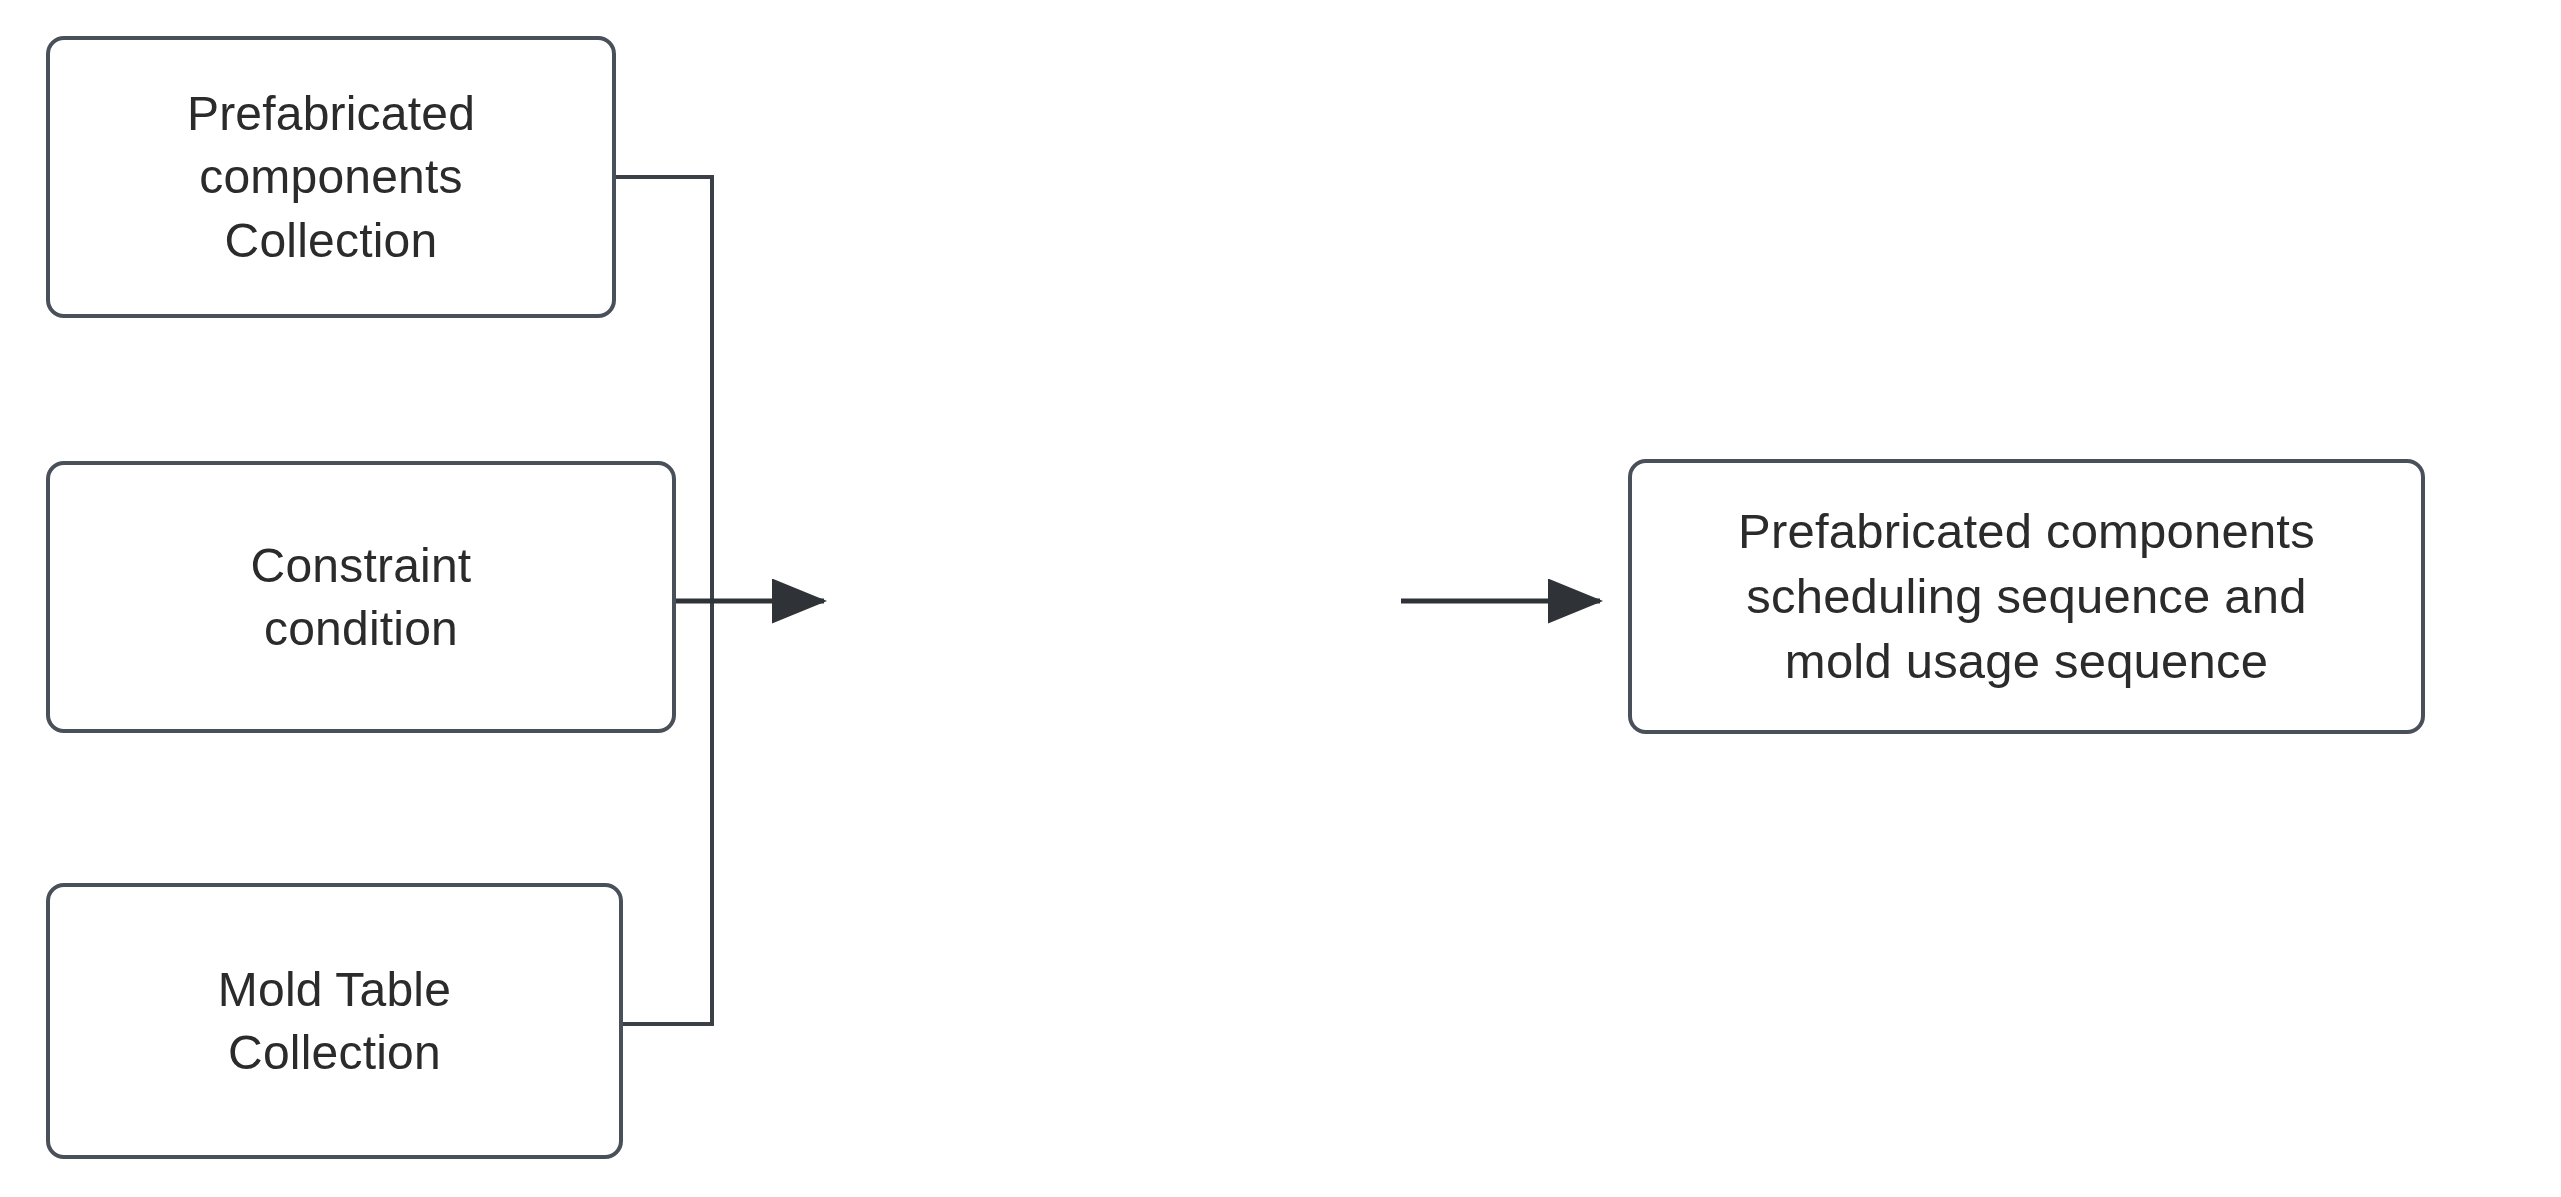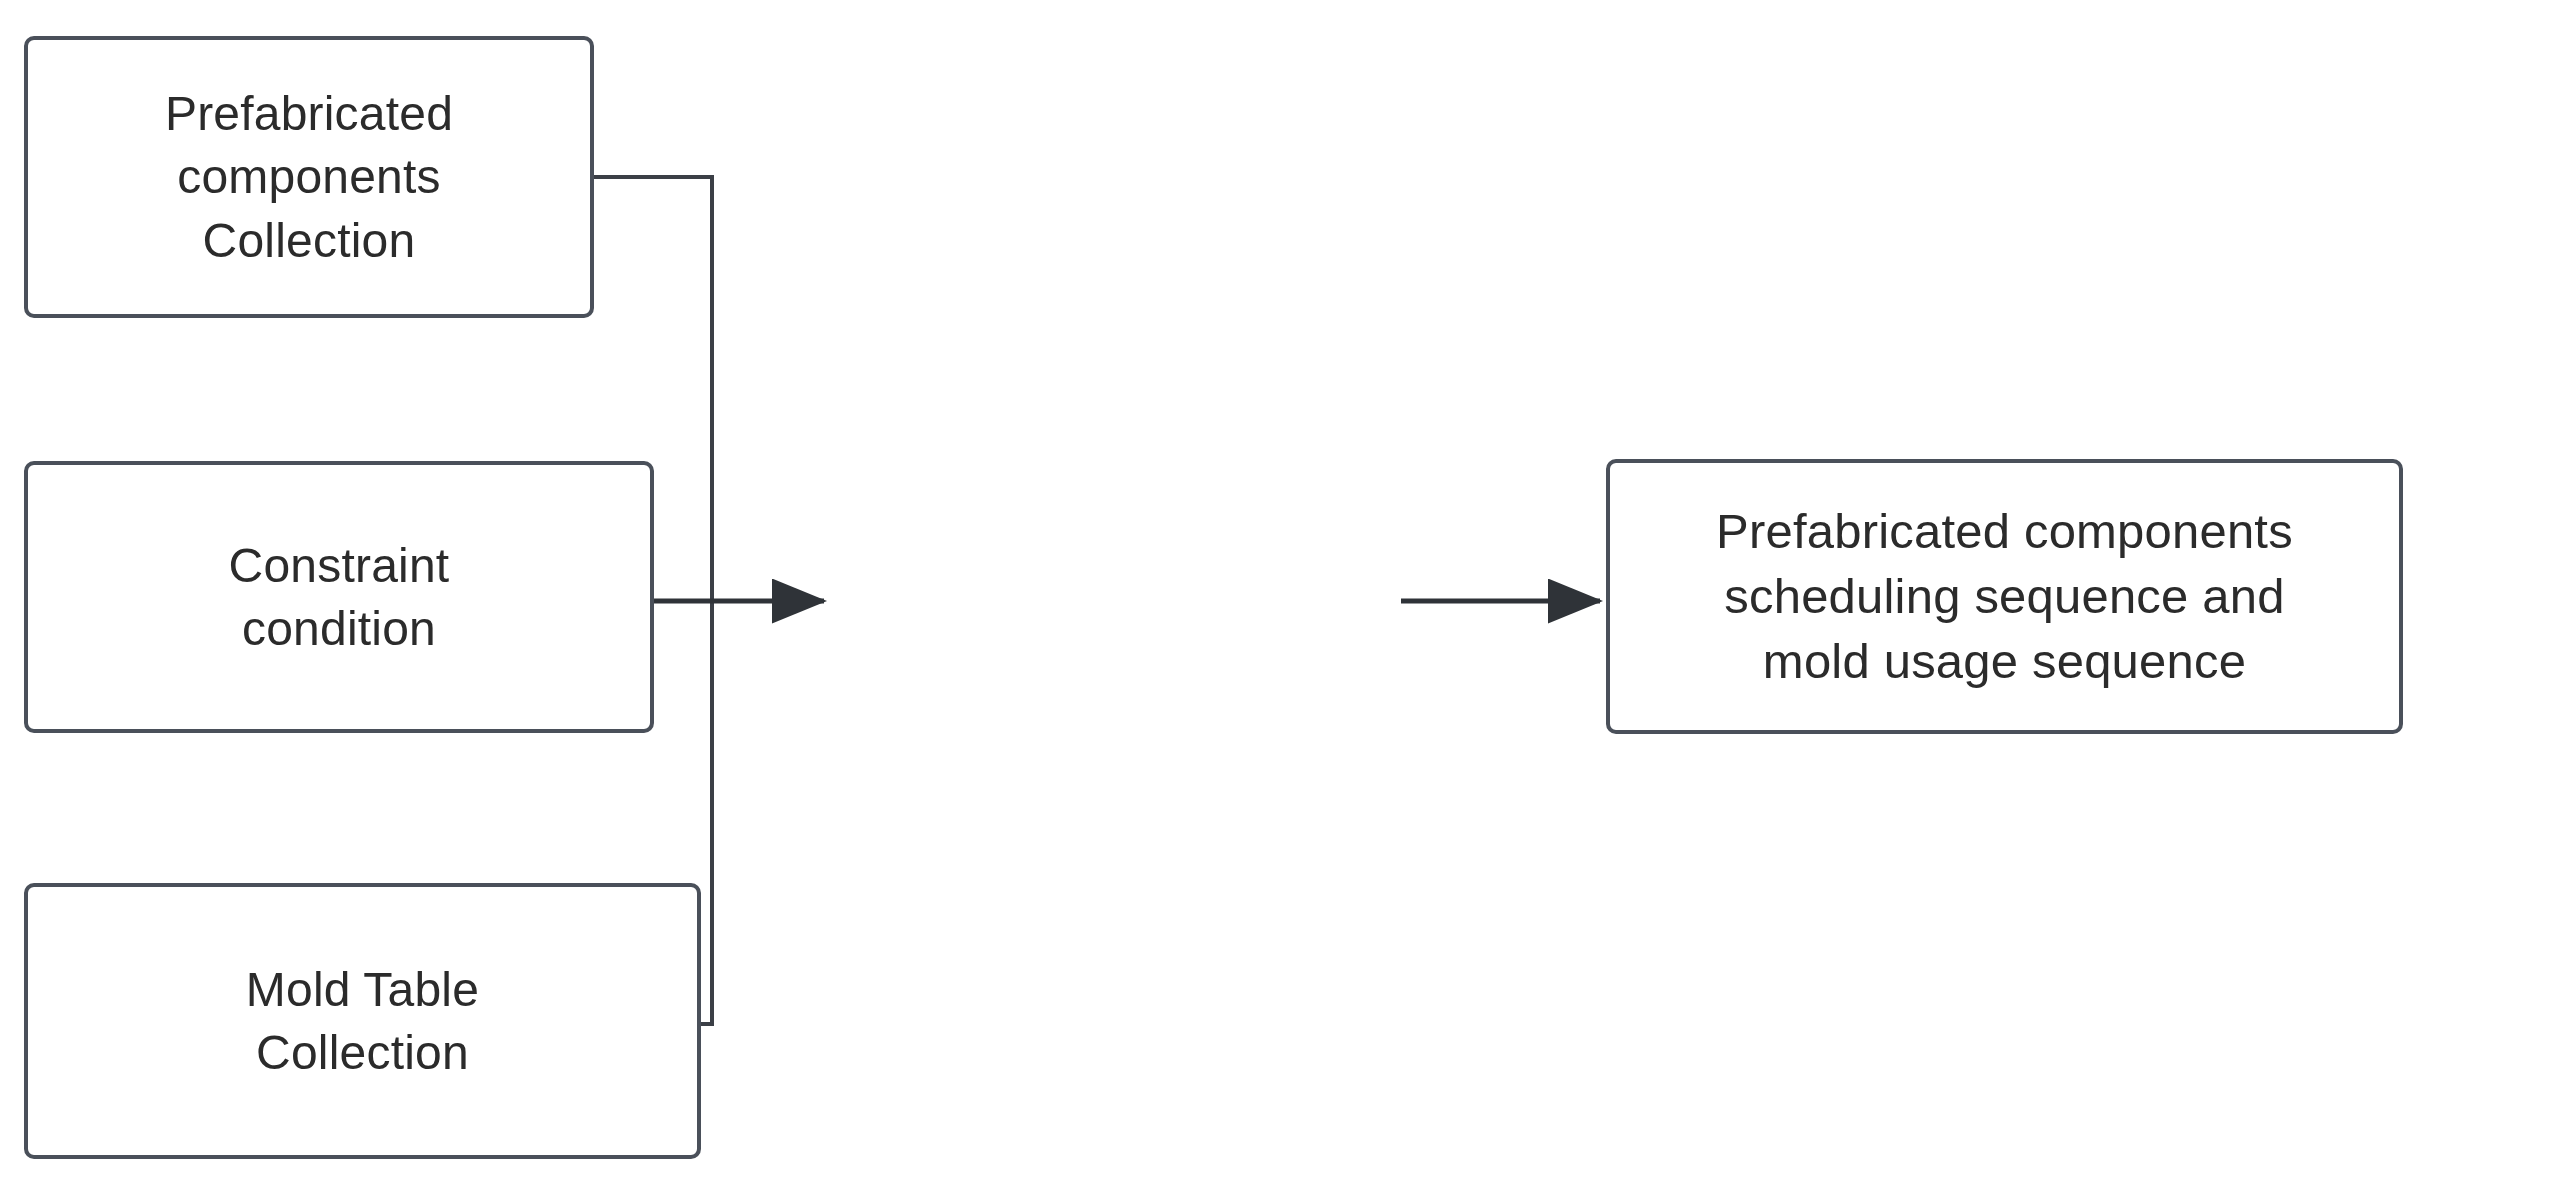--- a/index.html
+++ b/index.html
@@ -25,40 +25,41 @@
     top: 0;
     width: 2561px;
     height: 1197px;
     pointer-events: none;
   }
   .node {
     position: absolute;
     box-sizing: border-box;
     background: #ffffff;
     border: 4px solid #4a505a;
-    border-radius: 10px;
+    border-radius: 18px;
     display: flex;
     align-items: center;
     justify-content: center;
     z-index: 2;
+    margin-left: 22px;
   }
   .node-label {
     color: #2b2b2b;
     font-size: 48px;
     line-height: 1.32;
     text-align: center;
     font-weight: 400;
     white-space: pre-line;
     padding: 0 22px;
     letter-spacing: 0.2px;
   }
   
   #node-prefab-collection   { left: 24px;   top: 36px;  width: 570px; height: 282px; }
   #node-constraint          { left: 24px;   top: 461px; width: 630px; height: 272px; }
-  #node-mold-table          { left: 24px;   top: 883px; width: 677px; height: 276px; }
+  #node-mold-table          { left: 24px;   top: 883px; width: 577px; height: 276px; }
   #node-optimization        { left: 830px;  top: 459px; width: 571px; height: 275px; }
   #node-output              { left: 1606px; top: 459px; width: 797px; height: 275px; }
   #node-output .node-label  { font-size: 49px; }
 </style>
 </head>
 <body>
 
 <div id="canvas">
 
   <svg id="wiring" viewBox="0 0 2561 1197" xmlns="http://www.w3.org/2000/svg">

